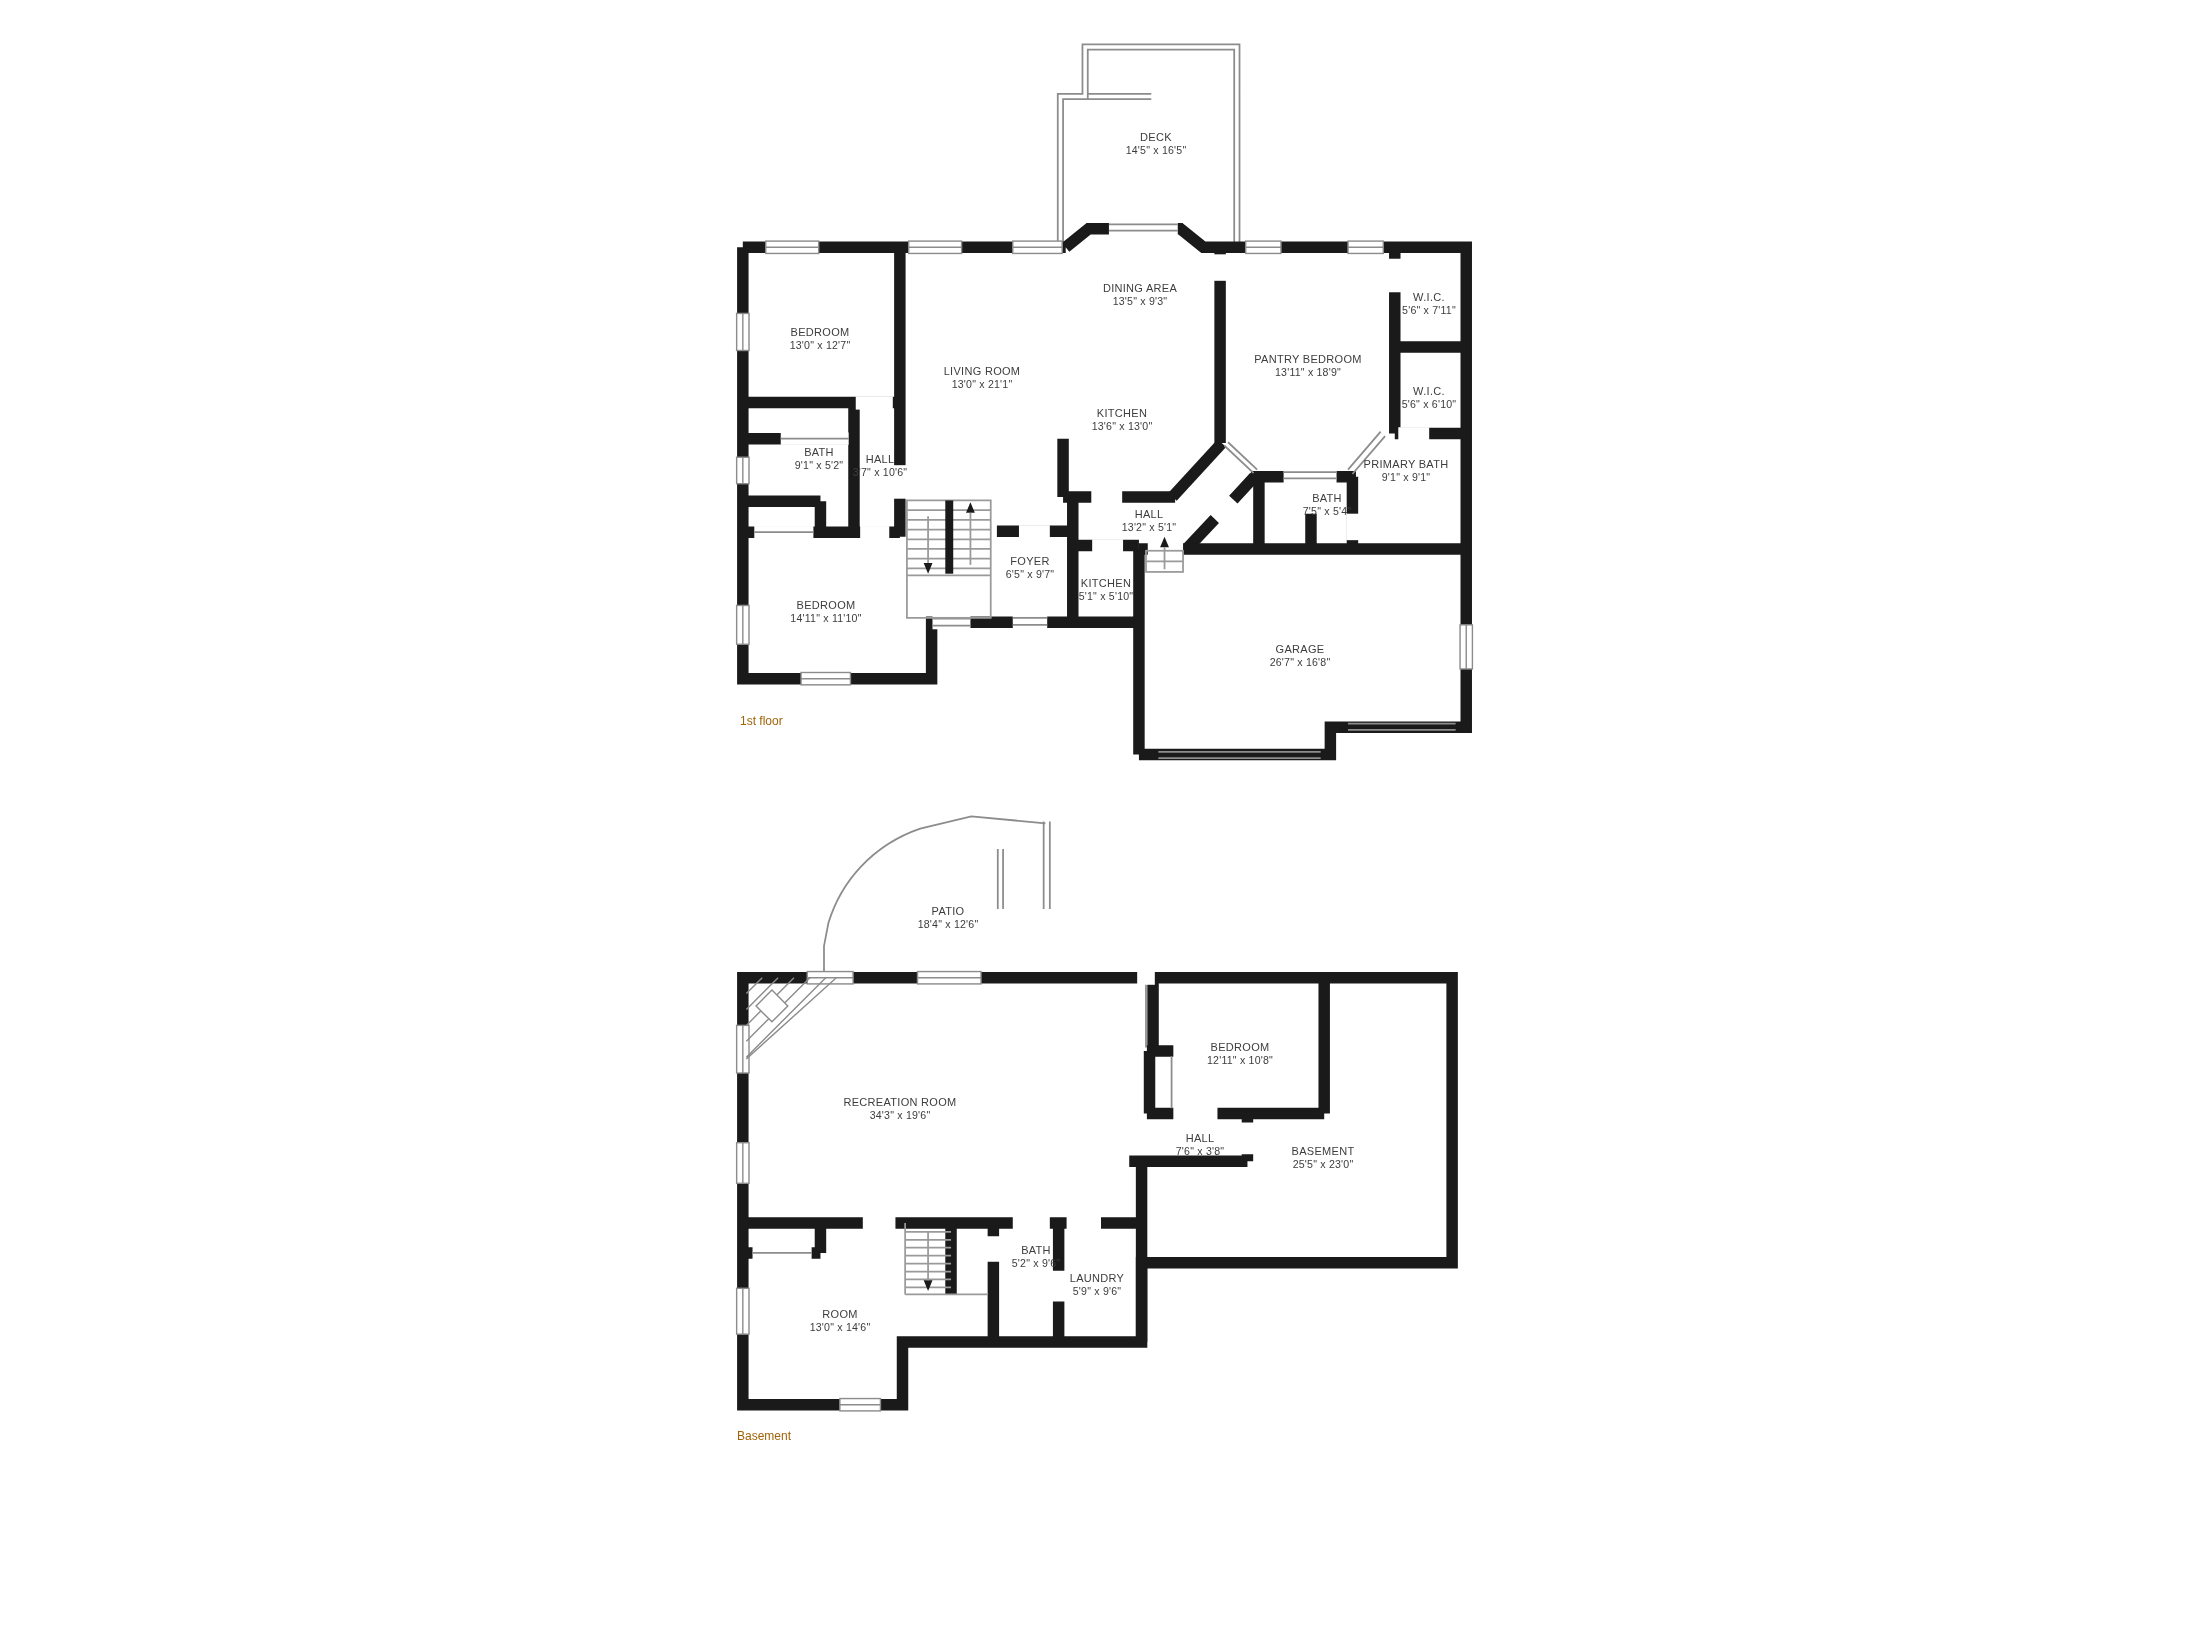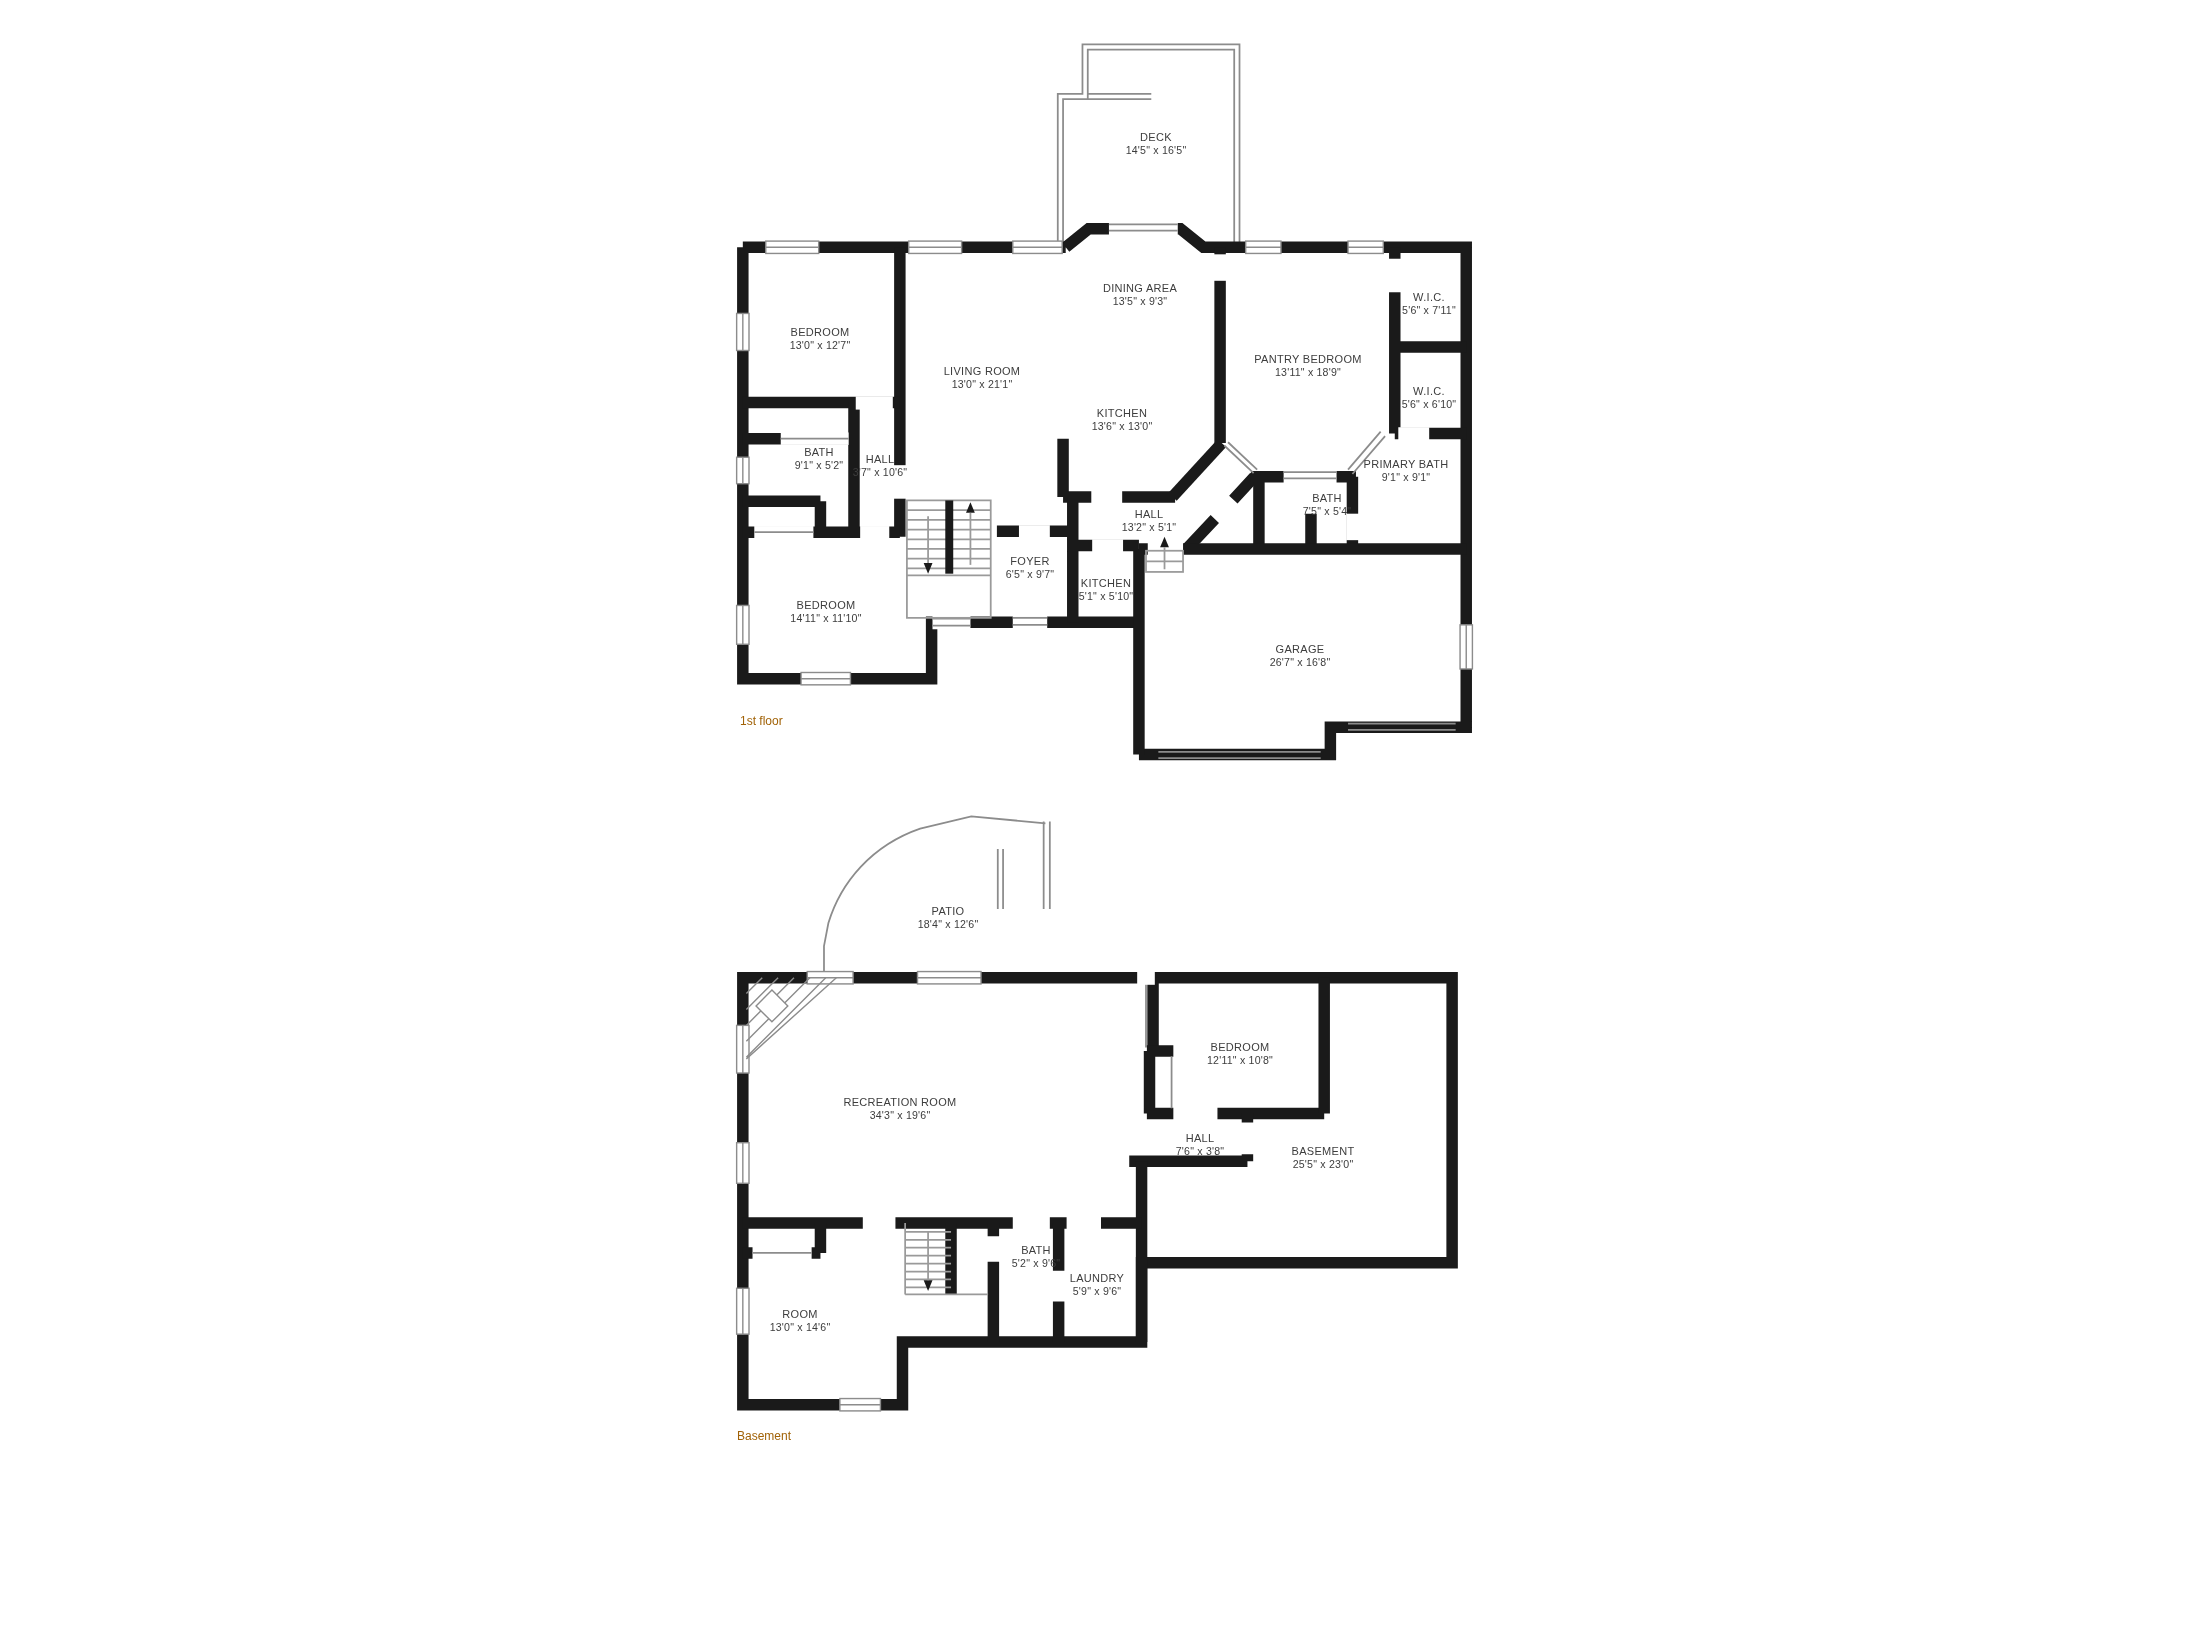--- a/index.html
+++ b/index.html
@@ -277,20 +277,20 @@
   <span class="room-dims">25'5" x 23'0"</span>
 </div>
 <div class="room-label" style="left:1036px;top:1257px">
   <span class="room-name">BATH</span>
   <span class="room-dims">5'2" x 9'6"</span>
 </div>
 <div class="room-label" style="left:1097px;top:1285px">
   <span class="room-name">LAUNDRY</span>
   <span class="room-dims">5'9" x 9'6"</span>
 </div>
-<div class="room-label" style="left:800px;top:1321px">
+<div class="room-label" style="left:840px;top:1321px">
   <span class="room-name">ROOM</span>
   <span class="room-dims">13'0" x 14'6"</span>
 </div>
 <div class="floor-label" style="left:737px;top:1429px">Basement</div>
 
 </div>
 
 
 </body></html>

